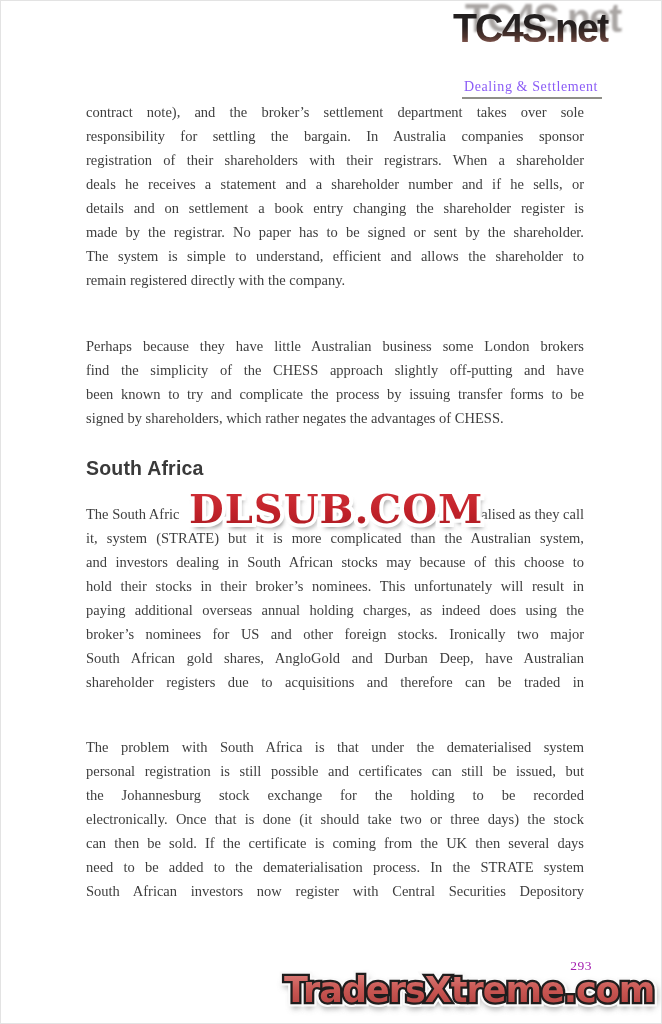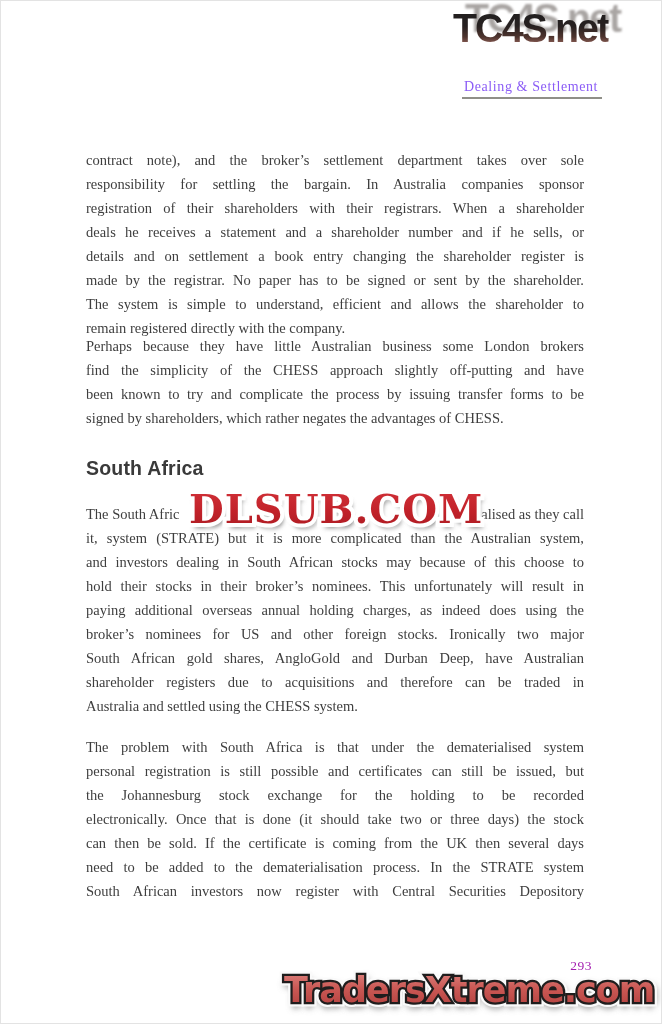--- a/index.html
+++ b/index.html
@@ -50,21 +50,21 @@
     white-space:nowrap;
     margin-top:37px;
   }
 
   
   .content{
     position:absolute;left:85px;top:0;width:498px;height:1024px;
     font-size:14.5px;line-height:24px;color:#3e3e3e;z-index:1;
   }
   .para{position:absolute;left:0;width:498px;}
-  #para1{top:99px;margin-top:48px;}
+  #para1{top:99px;}
   #para2{top:333px;}
   #para3{top:501px;}
   #para4{top:734px;}
   .jline{height:24px;text-align:justify;text-align-last:justify;overflow:hidden;}
   .lastline{text-align:right;text-align-last:left;}
   .splitline{display:flex;justify-content:space-between;height:24px;}
   .heading{
     position:absolute;left:0;top:455px;margin:0;
     font-family:"Liberation Sans", sans-serif;
     font-weight:700;
@@ -156,21 +156,20 @@
         <span>The South Afric</span>
         <span>alised as they call</span>
       </div>
     <div class="jline">it, system (STRATE) but it is more complicated than the Australian system,</div>
         <div class="jline">and investors dealing in South African stocks may because of this choose to</div>
         <div class="jline">hold their stocks in their broker’s nominees. This unfortunately will result in</div>
         <div class="jline">paying additional overseas annual holding charges, as indeed does using the</div>
         <div class="jline">broker’s nominees for US and other foreign stocks. Ironically two major</div>
         <div class="jline">South African gold shares, AngloGold and Durban Deep, have Australian</div>
         <div class="jline">shareholder registers due to acquisitions and therefore can be traded in</div>
-        <div class="jline lastline">Australia and settled using the CHESS system.</div>
       </div>
     <div class="para" id="para4">
         <div class="jline">The problem with South Africa is that under the dematerialised system</div>
         <div class="jline">personal registration is still possible and certificates can still be issued, but</div>
         <div class="jline">the Johannesburg stock exchange for the holding to be recorded</div>
         <div class="jline">electronically. Once that is done (it should take two or three days) the stock</div>
         <div class="jline">can then be sold. If the certificate is coming from the UK then several days</div>
         <div class="jline">need to be added to the dematerialisation process. In the STRATE system</div>
         <div class="jline">South African investors now register with Central Securities Depository</div>
       </div>

